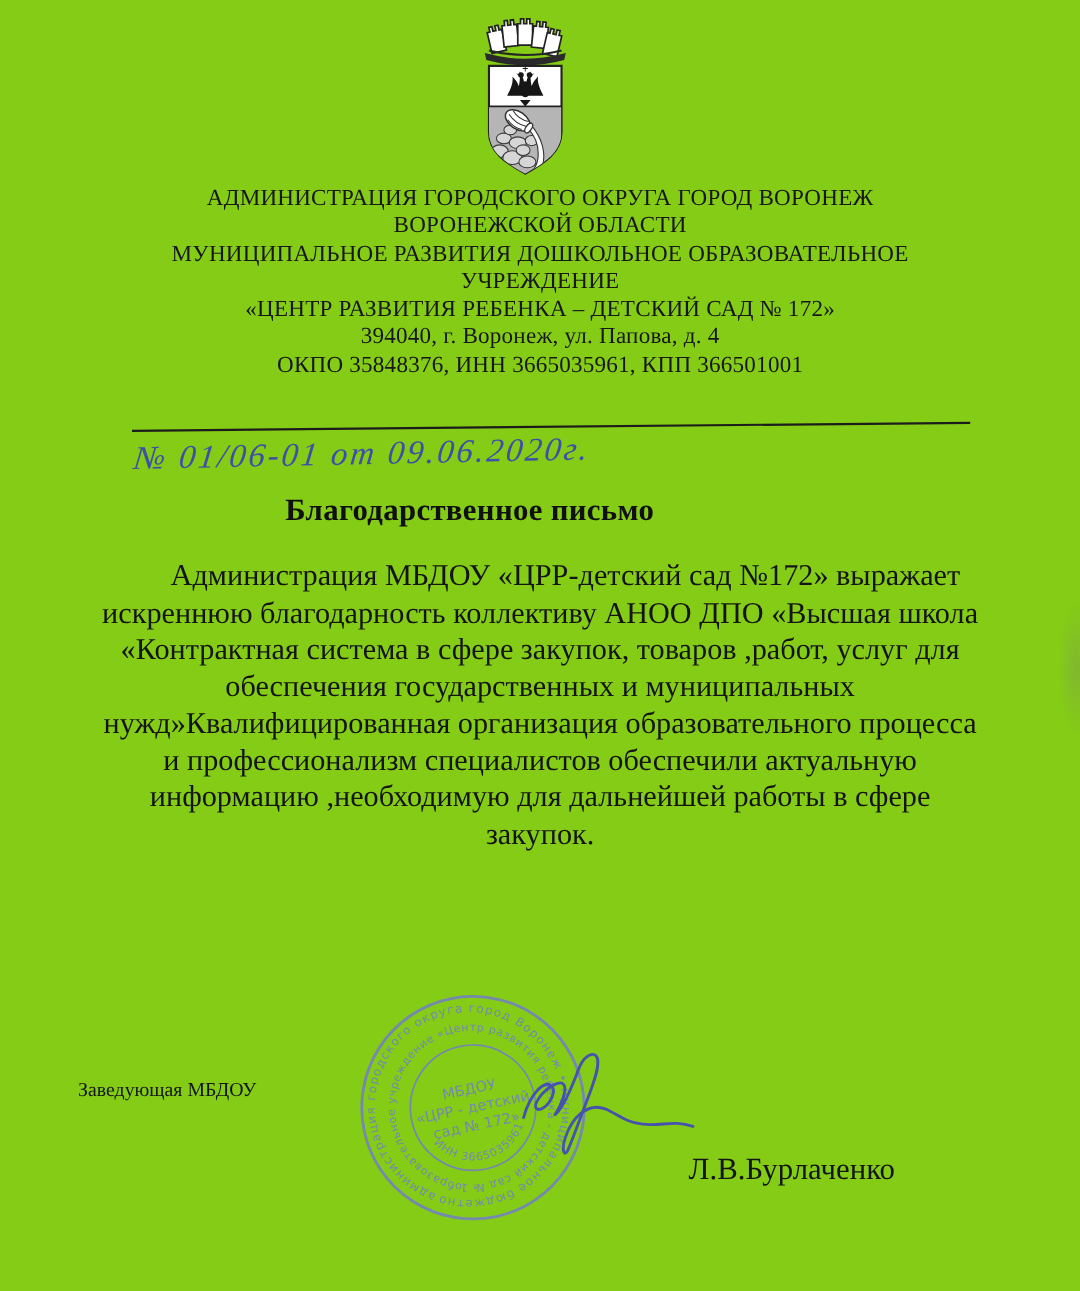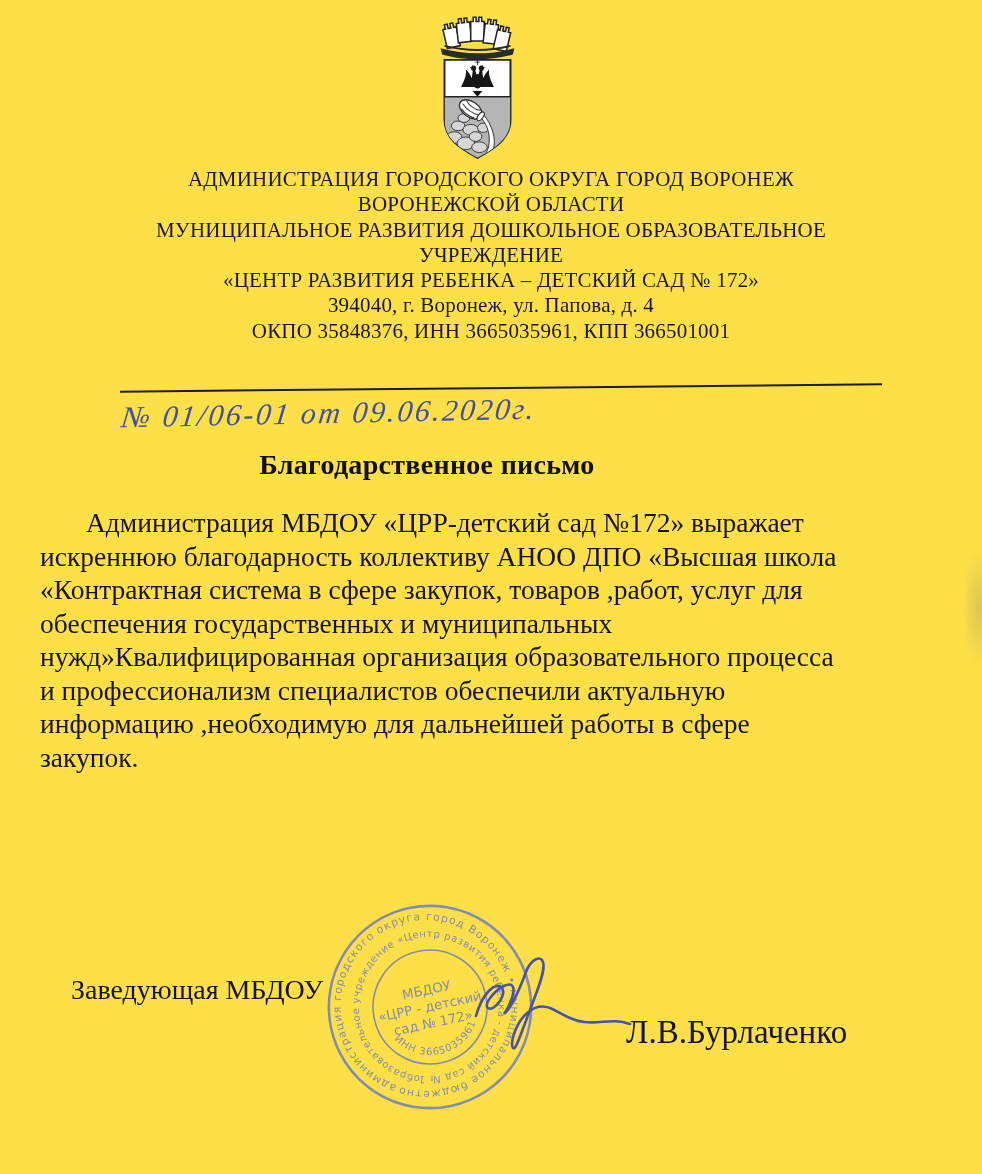--- a/index.html
+++ b/index.html
@@ -1,20 +1,20 @@
 <!DOCTYPE html>
 <html><head>
 <meta charset="utf-8">
 <style>
   html,body{margin:0;padding:0;background:#e9e9e9;}
   .page{
     position:relative;
     width:982px;height:1174px;
     margin:0 auto;
-    background:#fde047;
+    background:#84cc16;
     font-family:"Liberation Serif", serif;
     color:#17171a;
     overflow:hidden;
   }
   .arms{position:absolute;left:429px;top:8px;width:97px;height:162px;}
   .letterhead{
     position:absolute;top:167px;left:0;width:982px;
     text-align:center;font-size:21px;line-height:25.3px;
     letter-spacing:.2px;color:#17171a;white-space:nowrap;
   }
@@ -28,31 +28,31 @@
     letter-spacing:2.5px;white-space:nowrap;
     transform:rotate(-1.2deg) skewX(-8deg);
   }
   .title{
     position:absolute;top:449px;left:0;width:854px;
     text-align:center;font-weight:bold;font-size:28px;color:#101012;
     letter-spacing:.3px;
   }
   .body{
     position:absolute;top:506px;left:40px;width:902px;
-    text-align:left;font-size:27.5px;line-height:33.5px;color:#141416;
+    text-align:center;font-size:27.5px;line-height:33.5px;color:#141416;
   }
   .body div{white-space:nowrap;}
   .body div:first-child{text-indent:46px;}
   .sig-left{
     position:absolute;top:971px;left:71px;
-    font-size:28px;line-height:38px;color:#141416;white-space:nowrap;
+    font-size:18px;line-height:38px;color:#141416;white-space:nowrap;
   }
   .sig-name{
-    position:absolute;top:1014px;left:626px;
-    font-size:33px;color:#141416;white-space:nowrap;
+    position:absolute;top:1048px;left:626px;
+    font-size:28px;color:#141416;white-space:nowrap;
   }
   .stamp{position:absolute;left:322px;top:899px;width:216px;height:216px;opacity:.88;}
   .stamp text{font-family:"DejaVu Sans", sans-serif;}
   .autograph{position:absolute;left:462px;top:950px;width:178px;height:120px;}
   .smudge{
     position:absolute;right:-14px;top:548px;width:34px;height:120px;
     background:radial-gradient(closest-side,rgba(120,120,120,.25),rgba(120,120,120,0));
   }
 </style>
 </head>

